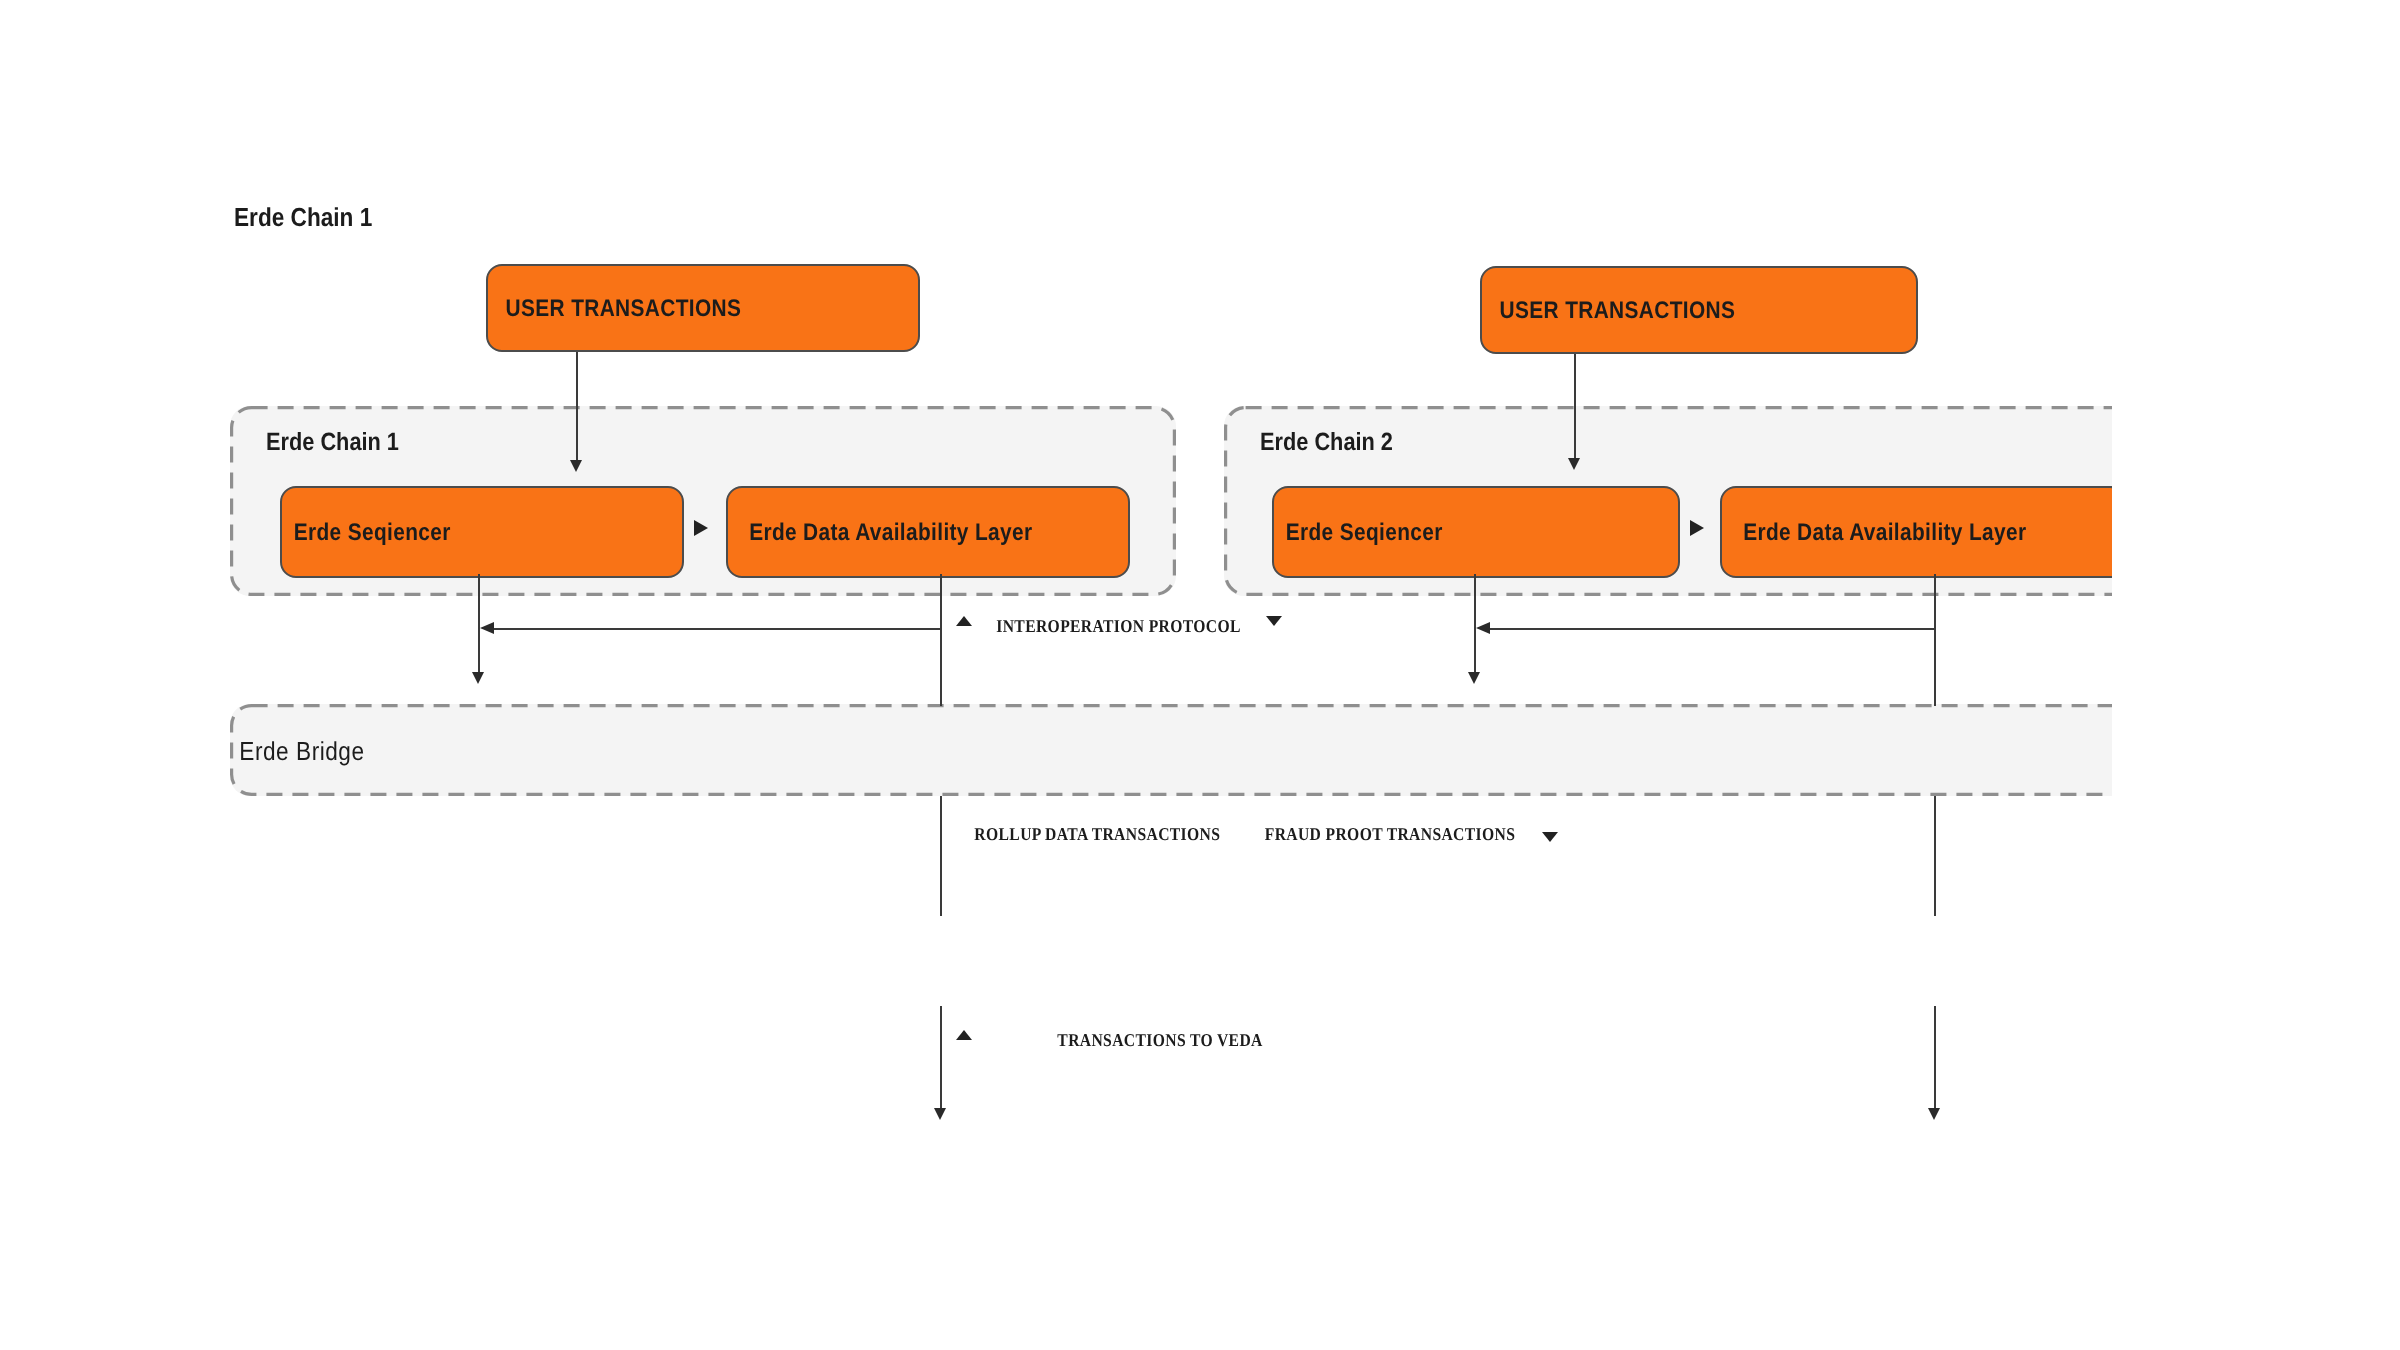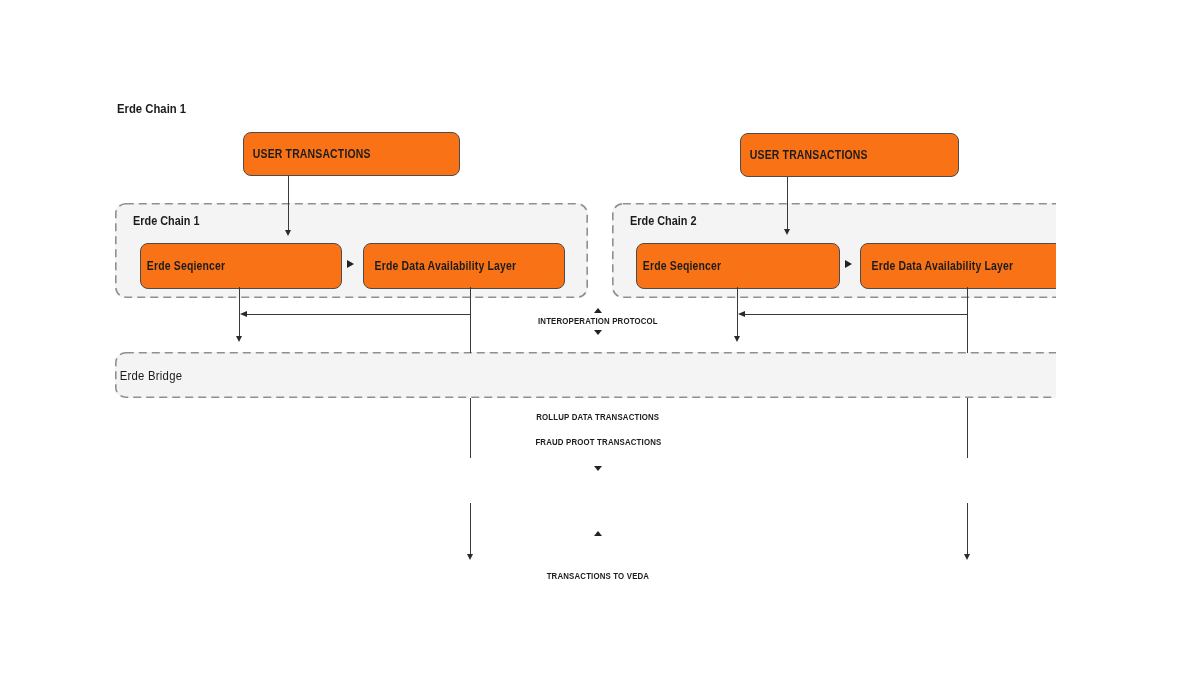--- a/index.html
+++ b/index.html
@@ -25,22 +25,22 @@
   }
   .vline,.hline{position:absolute;background:#3a3a3a;z-index:2;}
   .vline{width:1px;}
   .hline{height:1px;}
   .arr-down{position:absolute;width:0;height:0;border-left:3.5px solid transparent;border-right:3.5px solid transparent;border-top:6.5px solid #2a2a2a;z-index:2;}
   .arr-left{position:absolute;width:0;height:0;border-top:3.5px solid transparent;border-bottom:3.5px solid transparent;border-right:7px solid #2a2a2a;z-index:2;}
   .tri-right{position:absolute;width:0;height:0;border-top:4.5px solid transparent;border-bottom:4.5px solid transparent;border-left:7px solid #222222;z-index:3;}
   .tri-up-sm{width:0;height:0;border-left:4.5px solid transparent;border-right:4.5px solid transparent;border-bottom:5px solid #222222;}
   .tri-down-sm{width:0;height:0;border-left:4.5px solid transparent;border-right:4.5px solid transparent;border-top:5px solid #222222;}
   .edge-label-group{
-    position:absolute;display:flex;flex-direction:column;align-items:center;
-    z-index:4;left:478px;width:240px;gap:3px;
+    position:absolute;display:flex;flex-direction:row;
+    z-index:4;left:478px;width:240px;gap:3px;font-family:Liberation Serif, serif;
   }
   .small-label{font-size:9px;font-weight:700;letter-spacing:.2px;line-height:11px;}
 </style>
 </head>
 <body>
 
 <div class="canvas">
 
   <div class="page-title">
     <span class="cx cx-left">Erde Chain 1</span>
@@ -123,30 +123,30 @@
   <div class="arr-down" style="left:964px;top:554px;"></div>
 
   <div class="edge-label-group" style="top:308px;">
     <div class="tri-up-sm"></div>
     <div class="small-label">
       <span class="cx">INTEROPERATION PROTOCOL</span>
     </div>
     <div class="tri-down-sm"></div>
   </div>
 
-  <div class="edge-label-group" style="top:412px;gap:14px;">
+  <div class="edge-label-group" style="top:412px;gap:4px;">
     <div class="small-label">
       <span class="cx">ROLLUP DATA TRANSACTIONS</span>
     </div>
     <div class="small-label">
       <span class="cx">FRAUD PROOT TRANSACTIONS</span>
     </div>
     <div class="tri-down-sm" style="margin-top:4px;"></div>
   </div>
 
-  <div class="edge-label-group" style="top:531px;gap:35px;">
+  <div class="edge-label-group" style="top:515px;gap:35px;">
     <div class="tri-up-sm"></div>
     <div class="small-label">
       <span class="cx">TRANSACTIONS TO VEDA</span>
     </div>
   </div>
 
 </div>
 
 </body></html>

